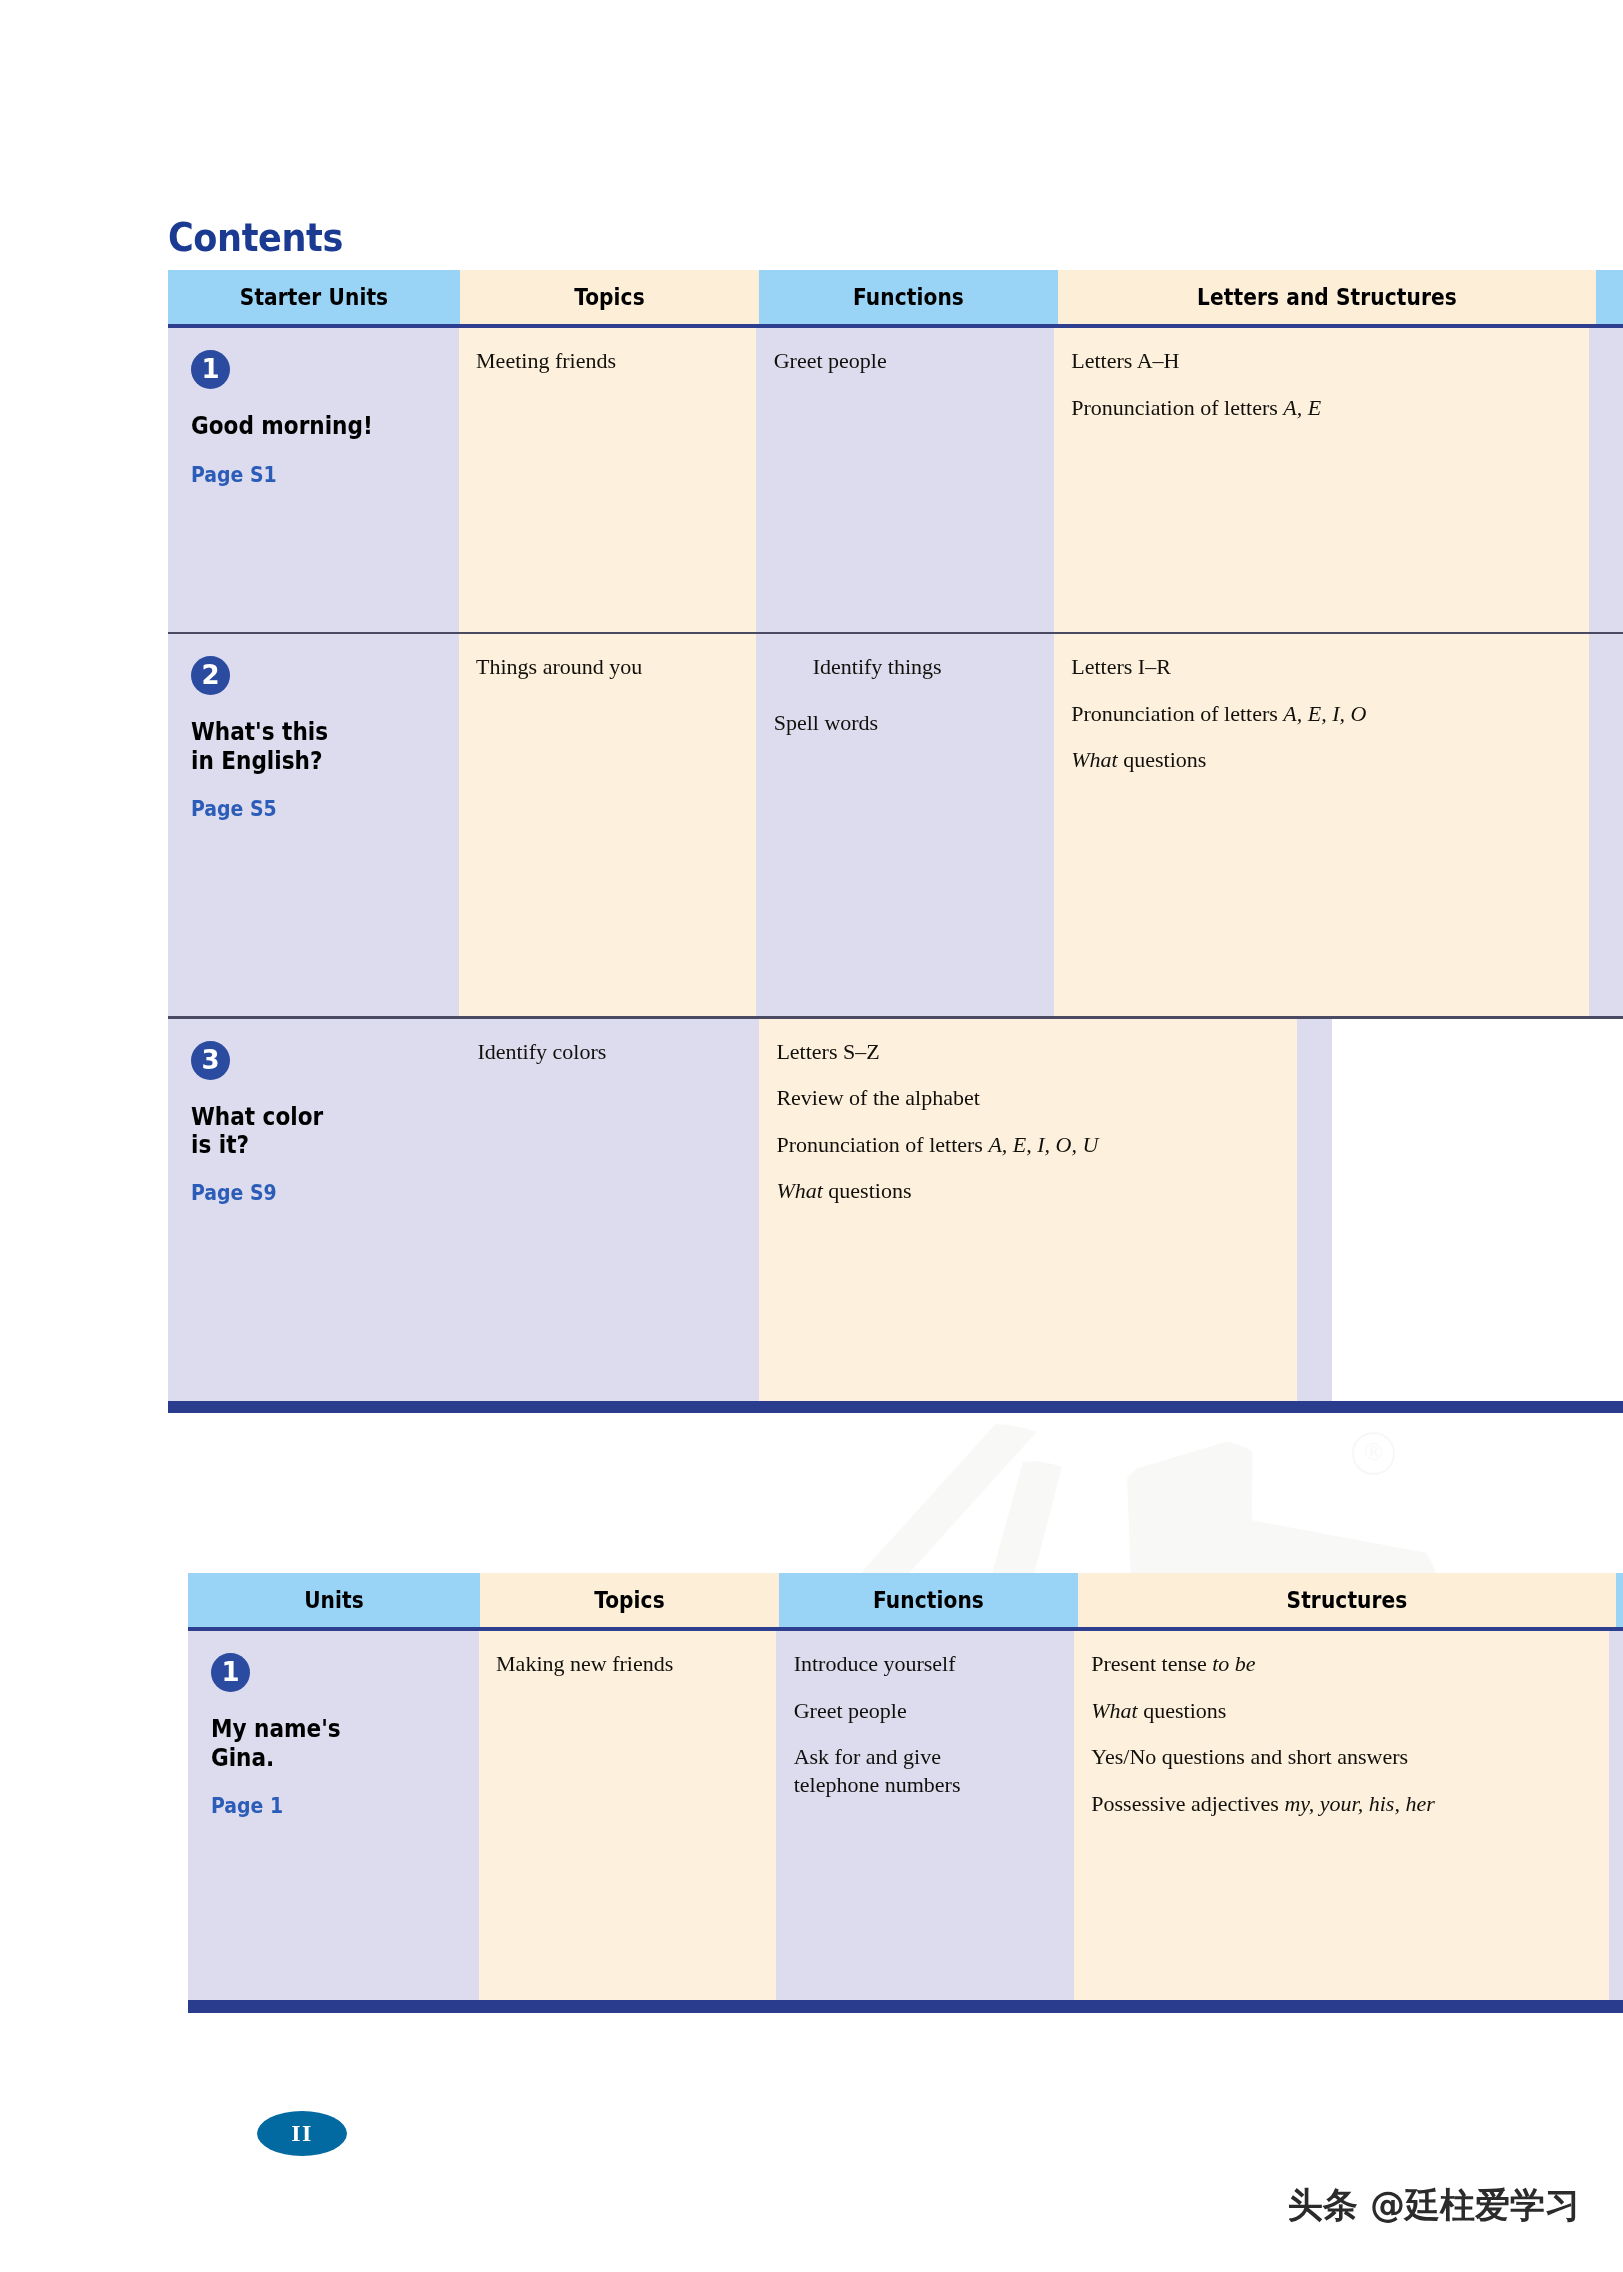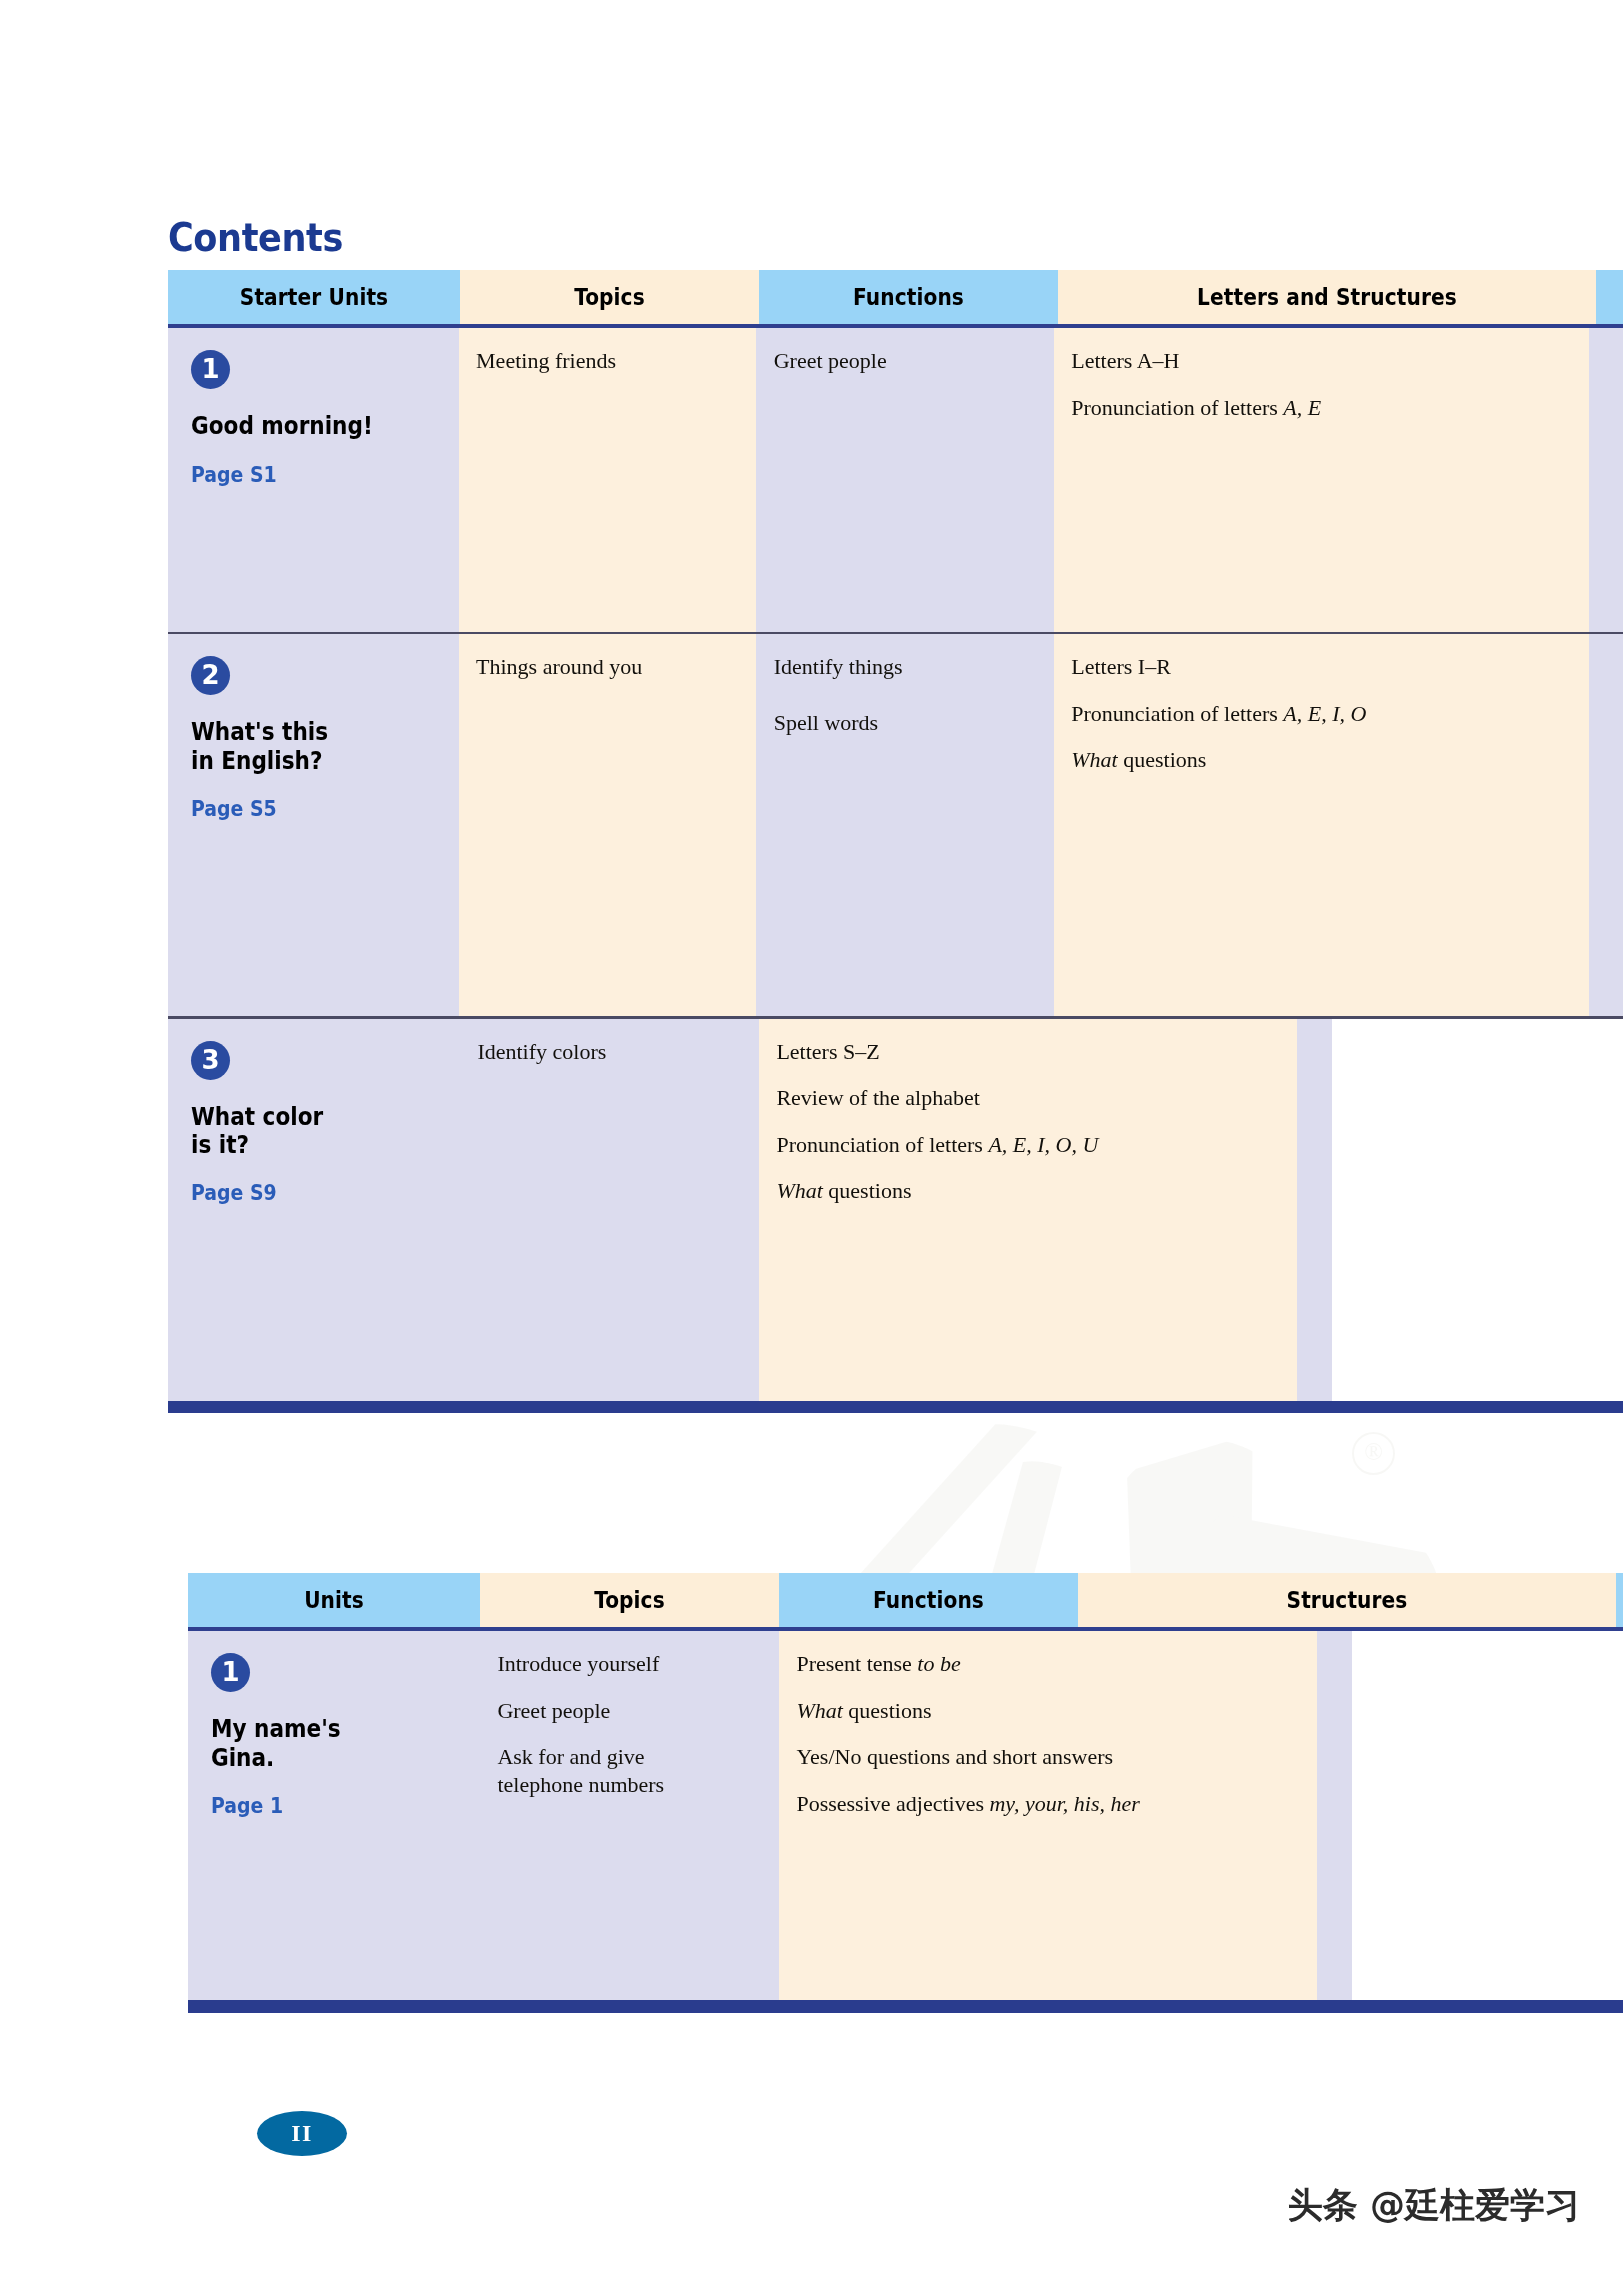--- a/index.html
+++ b/index.html
@@ -271,21 +271,21 @@
 in English?</div>
         <div class="unit-page">Page S5</div>
       </div>
       <div class="cell c1 bg-cream-body">
         <div class="serif-list">
           <div class="line" style="white-space: pre-line;">Things around you</div>
         </div>
       </div>
       <div class="cell c2 bg-lav">
         <div class="serif-list">
-          <div class="line" style="white-space: pre-line;">Identify things</div>
+          <div class="line" style="white-space: pre-line; margin-left: 39px;">Identify things</div>
           <div class="line" style="white-space: pre-line; margin-top: 28px;">Spell words</div>
         </div>
       </div>
       <div class="cell c3 bg-cream-body">
         <div class="serif-list">
           <div class="line"><span>Letters I–R</span></div>
           <div class="line"><span>Pronunciation of letters </span><span><em>A, E, I, O</em></span></div>
           <div class="line"><span><em>What</em></span><span> questions</span></div>
         </div>
       </div>
@@ -325,20 +325,25 @@
       <div class="cell c4 bg-blue"></div>
     </div>
     <div class="head-underline"></div>
     <div class="row body-row h-unit-1">
       <div class="cell c0 bg-lav unit-cell">
         <div class="unit-badge">1</div>
         <div class="unit-title">My name's
 Gina.</div>
         <div class="unit-page">Page 1</div>
       </div>
+      <div class="cell c1 bg-cream-body">
+        <div class="serif-list">
+          <div class="line" style="white-space: pre-line;">Making new friends</div>
+        </div>
+      </div>
       <div class="cell c2 bg-lav">
         <div class="serif-list">
           <div class="line" style="white-space: pre-line;">Introduce yourself</div>
           <div class="line" style="white-space: pre-line;">Greet people</div>
           <div class="line" style="white-space: pre-line;">Ask for and give
 telephone numbers</div>
         </div>
       </div>
       <div class="cell c3 bg-cream-body">
         <div class="serif-list">

